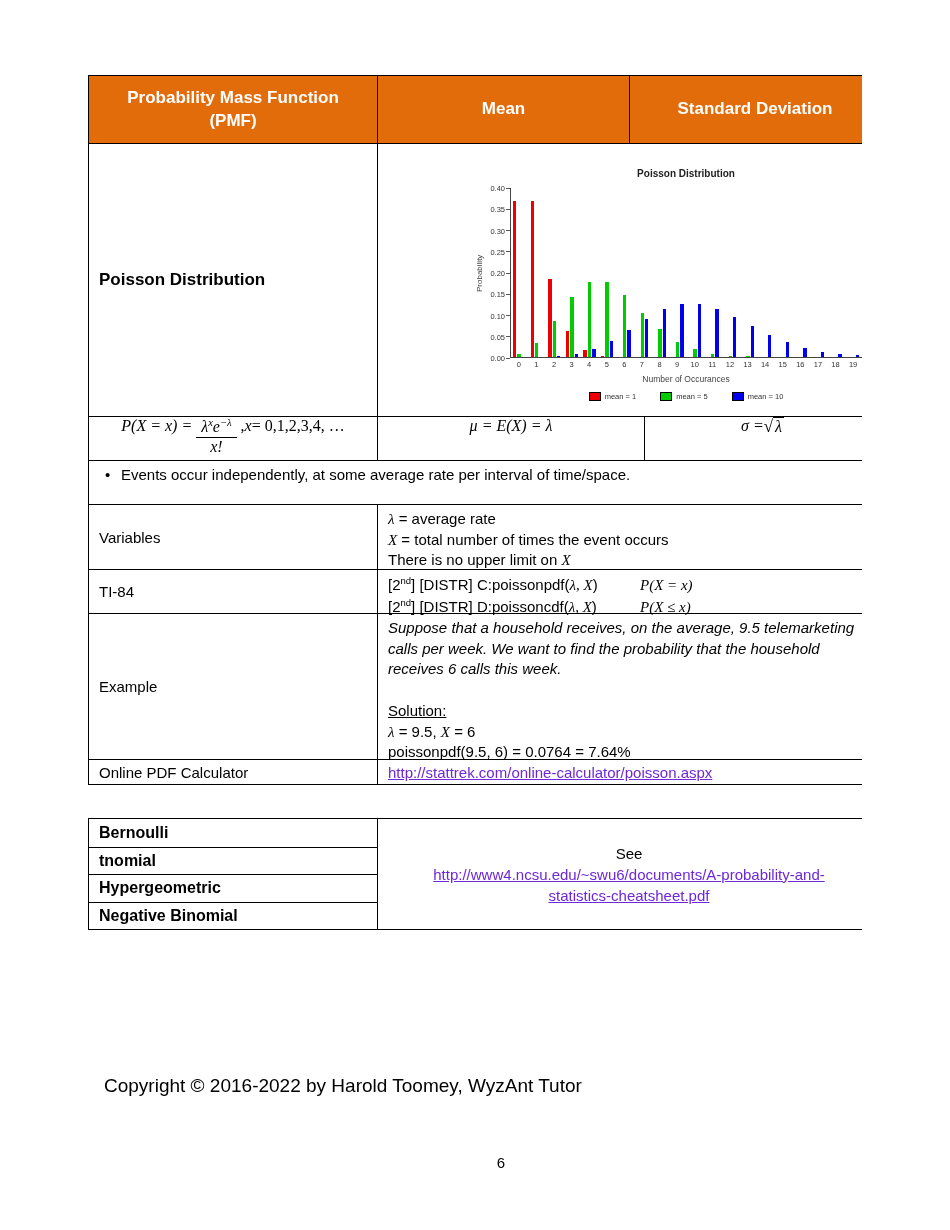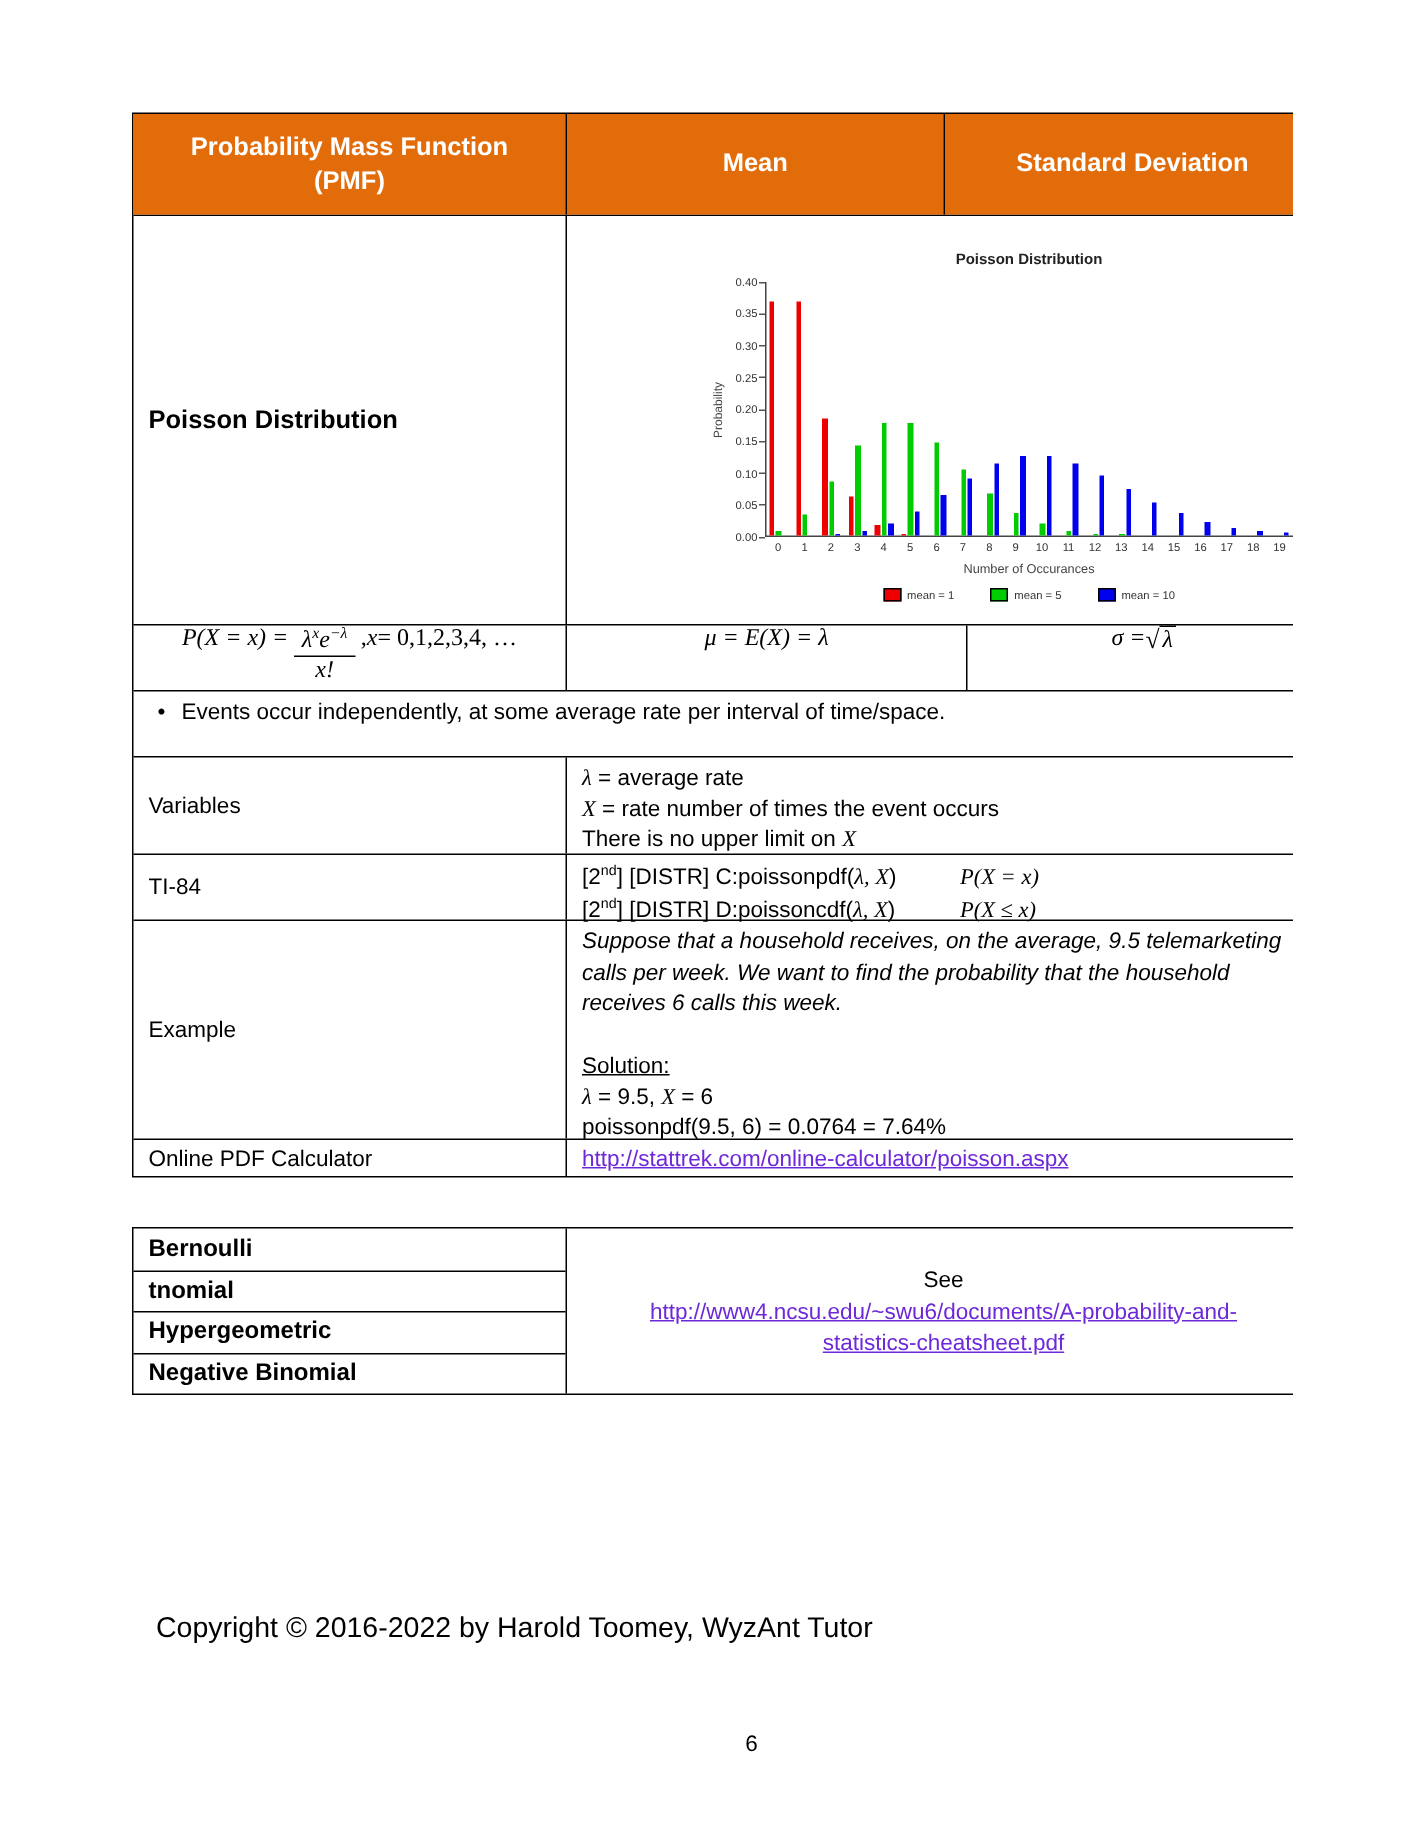--- a/index.html
+++ b/index.html
@@ -326,21 +326,21 @@
           <span class="bullet-dot">•</span>
           <span>Events occur independently, at some average rate per interval of time/space.</span>
         </div>
       </div>
     </div>
 
     <div class="tr r-vars">
       <div class="td c1 label-cell">Variables</div>
       <div class="td rest content-cell">
         <span class="line"><span></span><span class="mi">λ</span><span> = average rate</span></span>
-        <span class="line"><span></span><span class="mi">X</span><span> = rate number of times the event occurs</span></span>
+        <span class="line"><span></span><span class="mi">X</span><span> = total number of times the event occurs</span></span>
         <span class="line"><span>There is no upper limit on </span><span class="mi">X</span><span></span></span>
       </div>
     </div>
 
     <div class="tr r-ti">
       <div class="td c1 label-cell">TI-84</div>
       <div class="td rest content-cell">
         <span class="line"><span class="ti-cmd"><span>[2</span><sup class="nd">nd</sup><span>] [DISTR] C:poissonpdf(</span><span class="mi">λ, X</span><span>)</span></span><span class="mi">P(X = x)</span></span>
         <span class="line"><span class="ti-cmd"><span>[2</span><sup class="nd">nd</sup><span>] [DISTR] D:poissoncdf(</span><span class="mi">λ, X</span><span>)</span></span><span class="mi">P(X ≤ x)</span></span>
       </div>

